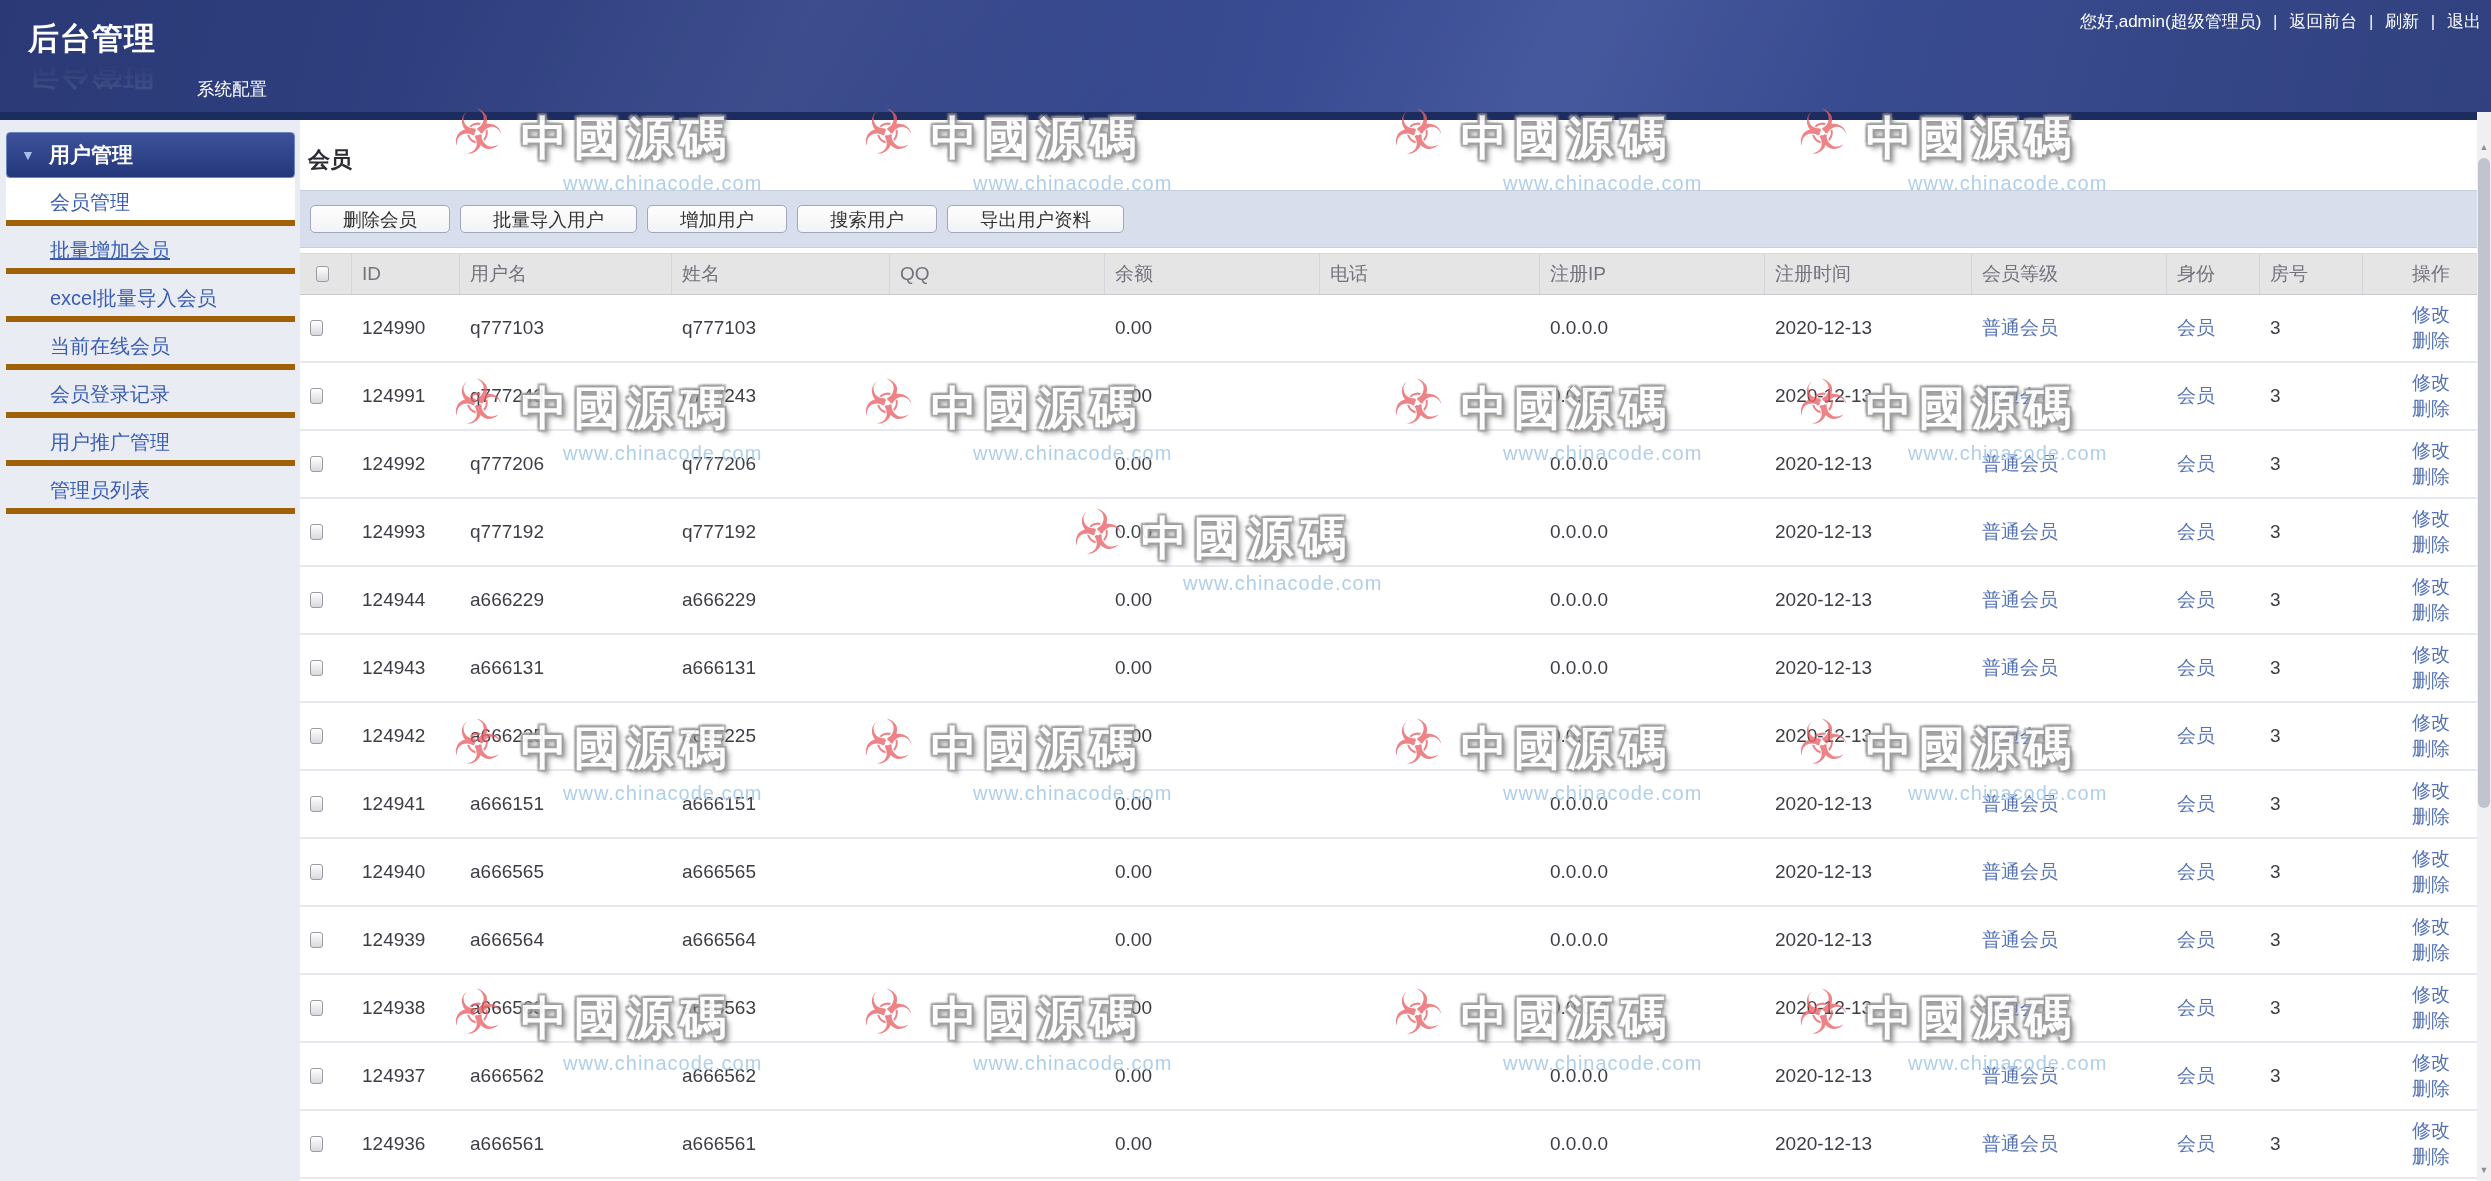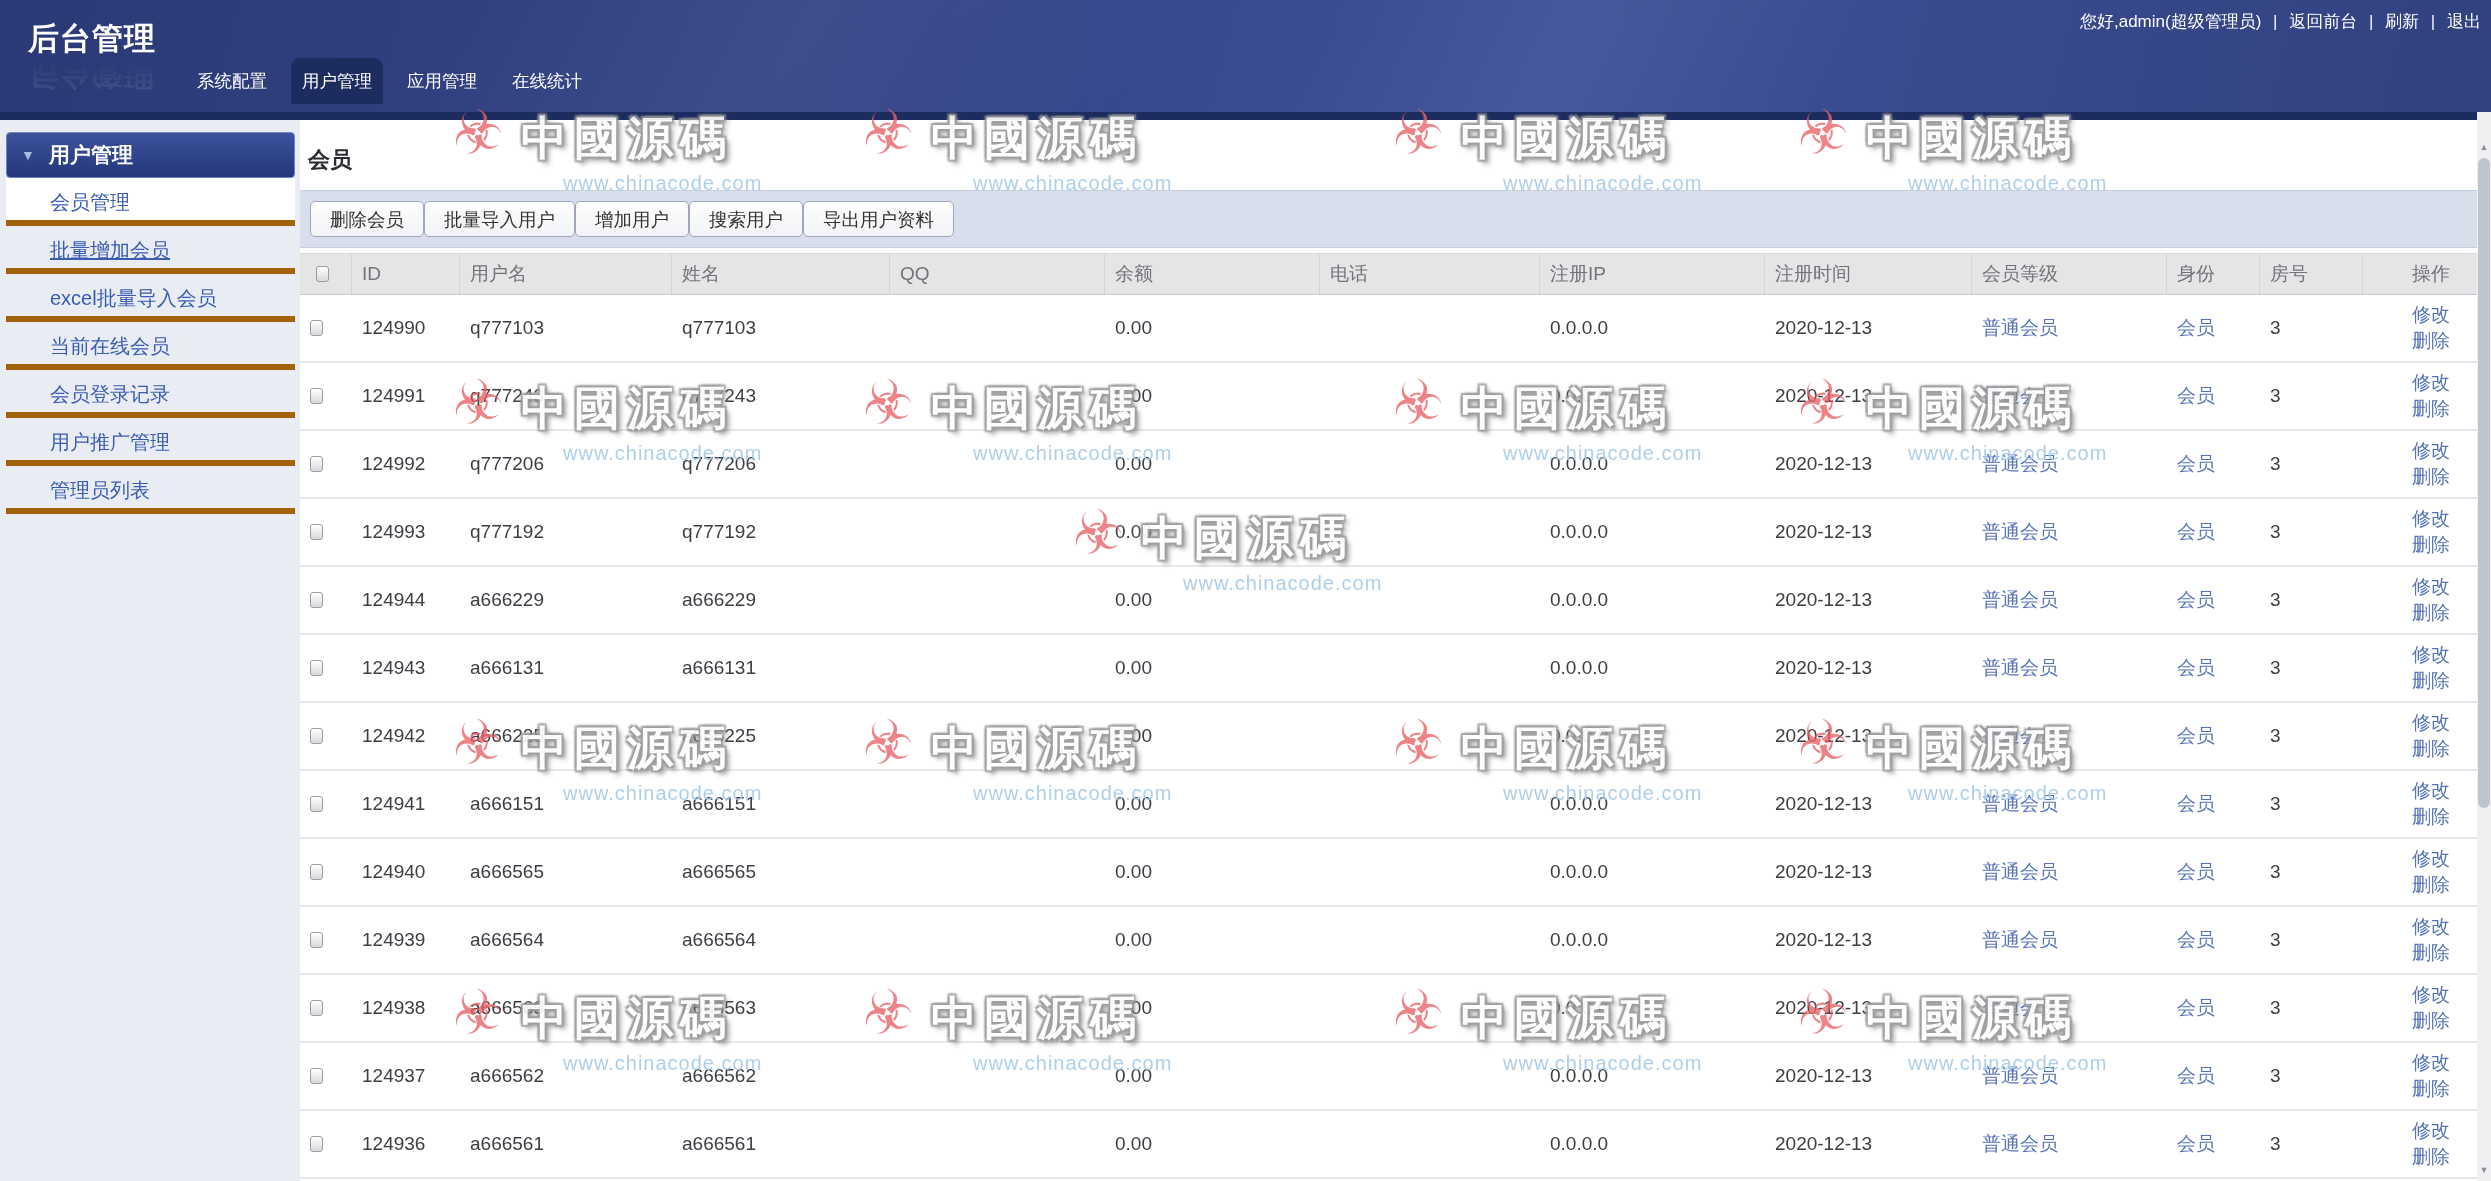--- a/index.html
+++ b/index.html
@@ -13,41 +13,41 @@
   .streak { position:absolute; top:-80%; height:300%; transform:skewX(-30deg); pointer-events:none; }
   .s1 { left:16%; width:30%; background:linear-gradient(90deg,rgba(255,255,255,0),rgba(255,255,255,.055),rgba(255,255,255,0)); }
   .s2 { left:52%; width:22%; background:linear-gradient(90deg,rgba(255,255,255,0),rgba(255,255,255,.045),rgba(255,255,255,0)); }
   .logo { position:absolute; left:28px; top:18px; font-size:31px; font-weight:bold; color:#fff; letter-spacing:1px; }
   .logo-r { position:absolute; left:28px; top:53px; font-size:31px; font-weight:bold; color:#fff;
     transform:scaleY(-1); opacity:.14; letter-spacing:1px;
     -webkit-mask-image:linear-gradient(rgba(0,0,0,.8),transparent 75%); }
   .user-info { position:absolute; right:10px; top:10px; color:#ffffff; font-size:17px; }
   .user-info a { color:#fff;text-align:right; }
   .user-info .pipe { margin:0 7px; opacity:.95; }
-  .nav { position:absolute; left:186px; bottom:8px; height:46px; display:flex; align-items:center; }
+  .nav { position:absolute; left:186px; bottom:0; height:46px; display:flex; align-items:center;flex-direction:column; }
   .tab { color:#fff; font-size:17.5px; line-height:46px; padding:0 11px; margin-right:13px; cursor:pointer; }
   .tab.active { background:#1d2c5f; border-radius:9px 9px 0 0; }
   .strip { position:absolute; left:0; top:112px; width:2491px; height:8px; background:#1d2c5f; }
 
   
   .sidebar { position:absolute; left:6px; top:132px; width:289px; }
   .side-head { height:46px; background:linear-gradient(#3d529b,#24377b); border:1px solid #6d84c3;
     border-radius:4px; color:#fff; font-weight:bold; font-size:21px; line-height:44px; padding-left:42px; position:relative; cursor:pointer; }
   .side-head .arr { position:absolute; left:14px; top:0; font-size:14px; color:#a9bce6; font-weight:normal; }
   .side-item { height:48px; line-height:48px; padding-left:44px; font-size:20px; color:#3a5db2;
     border-bottom:6px solid #a16207; cursor:pointer; }
   .side-item.active { background:#ffffff; }
   .side-item.underlined .lbl { text-decoration:underline; }
 
   
   .panel { position:absolute; left:300px; top:120px; width:2177px; height:1061px; background:#fff; }
   .page-title { position:absolute; left:8px; top:25px; font-size:22px; font-weight:bold; color:#2b2b33; }
   .toolbar { position:absolute; left:0; top:70px; width:2177px; height:58px; background:#d8deeb;
     border-top:1px solid #c7cedd; border-bottom:1px solid #c7cedd; display:flex; align-items:center; padding-left:10px; }
-  .btn { height:36px; padding:0 19px; background:linear-gradient(#fefefe,#f2f3f6);
+  .btn { height:28px; margin-right:10px; padding:0 32px; background:linear-gradient(#fefefe,#f2f3f6);
     border:1px solid #9fa7bd; border-radius:5px; font-size:18.5px; color:#333; cursor:pointer;
     font-family:"Liberation Sans","DejaVu Sans",sans-serif; }
 
   .grid { display:grid; grid-template-columns:52px 108px 212px 218px 215px 215px 220px 225px 207px 195px 93px 103px 114px; }
   .thead { position:absolute; left:0; top:133px; width:2177px; height:42px; background:#e5e5e5;
     border-top:1px solid #d9d9df; border-bottom:1px solid #c9c9d0; }
   .th { line-height:40px; padding-left:10px; font-size:19px; color:#73737d; border-right:1px solid #d4d4db;
     overflow:hidden; white-space:nowrap; }
   .th:last-child { border-right:none; }
   .th.op { text-align:right; padding-right:27px; }

